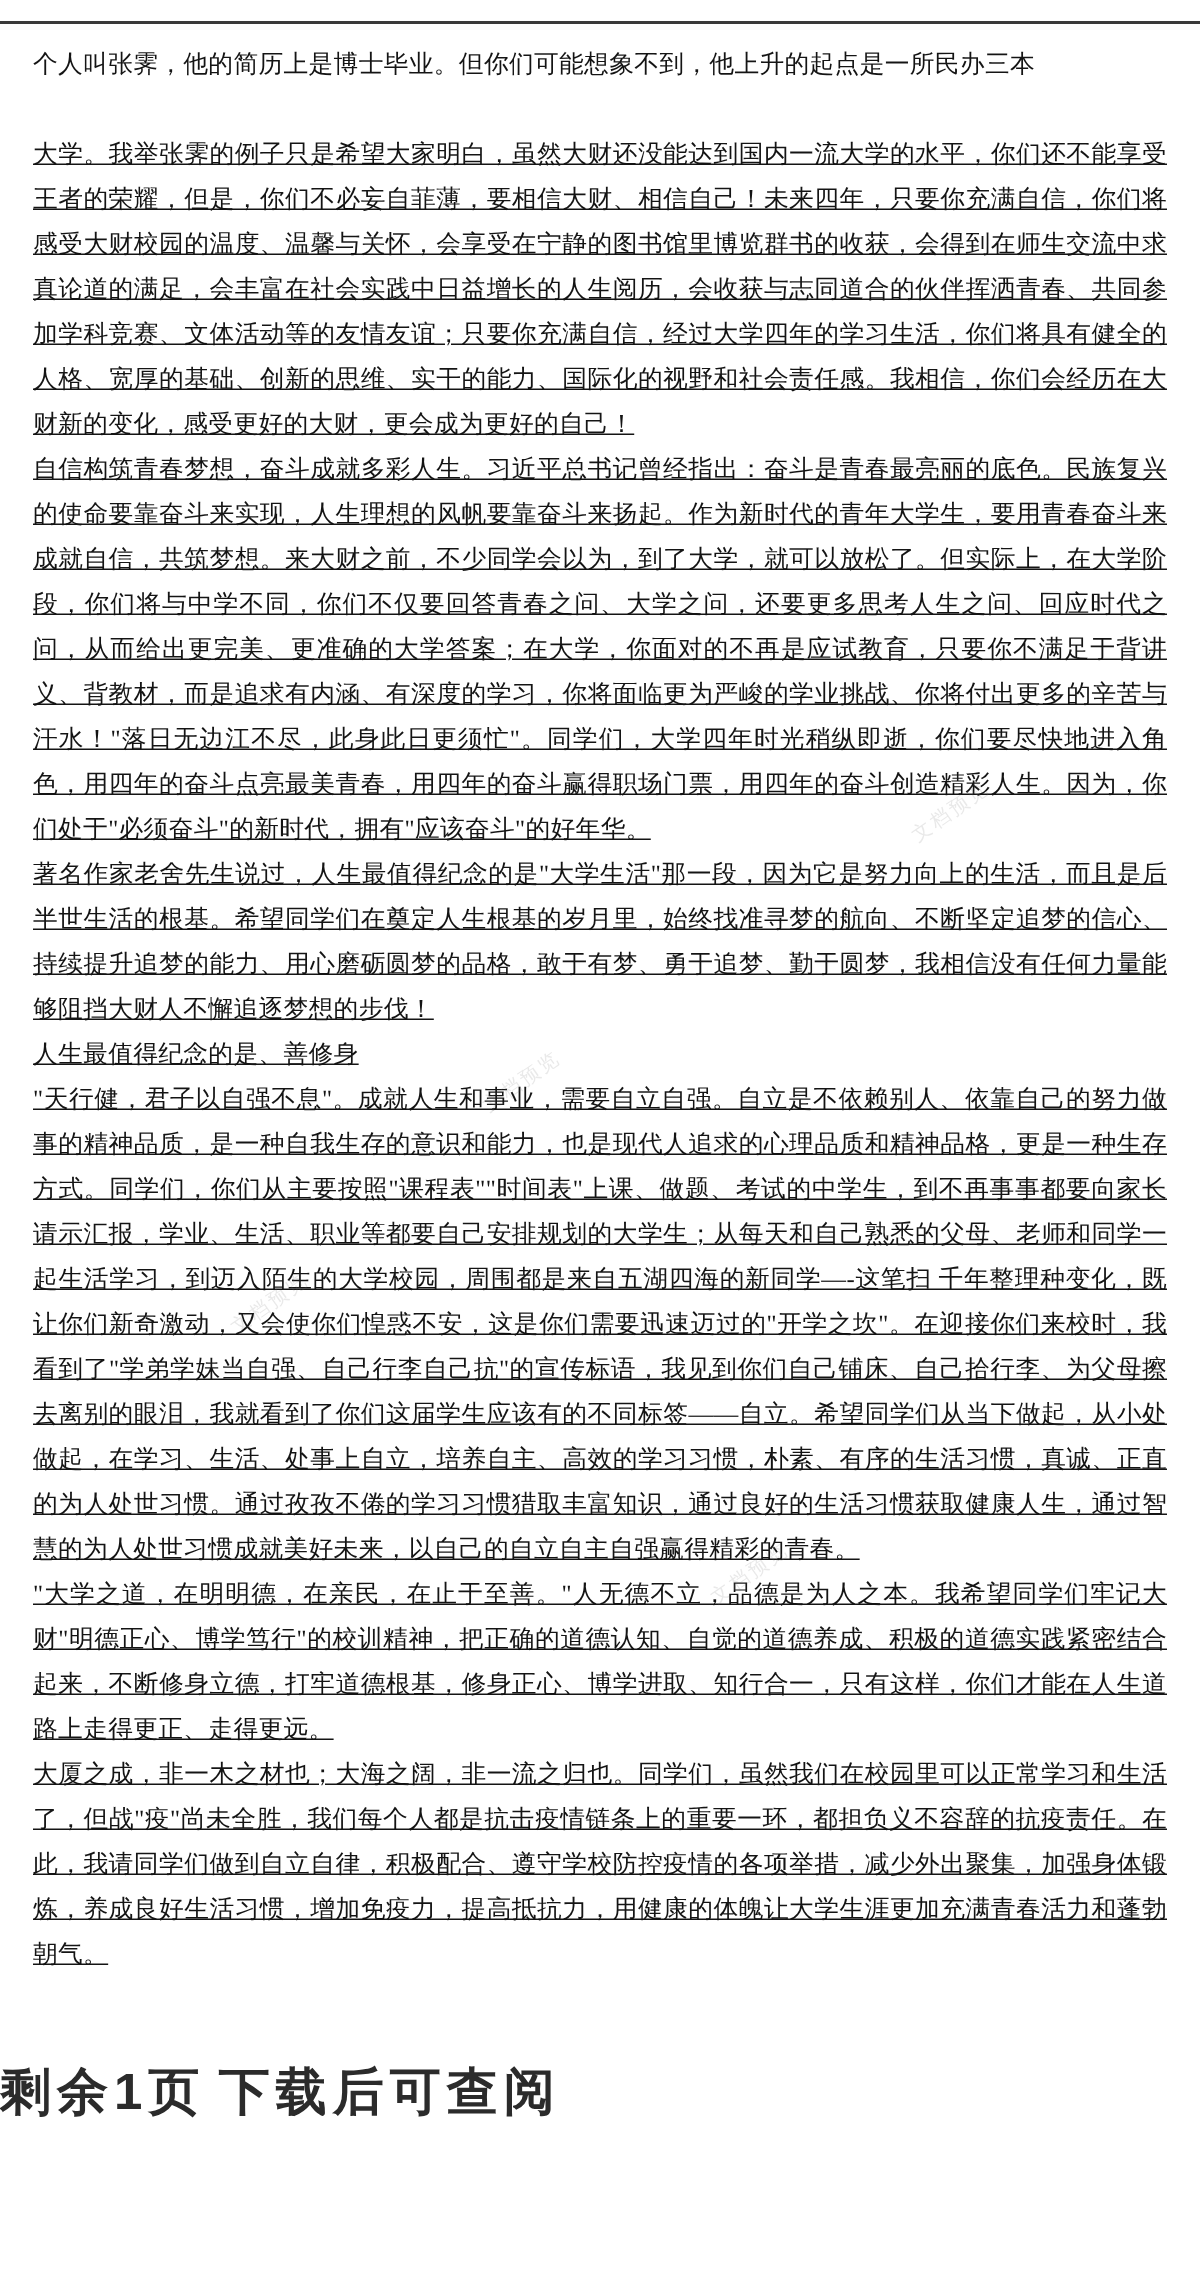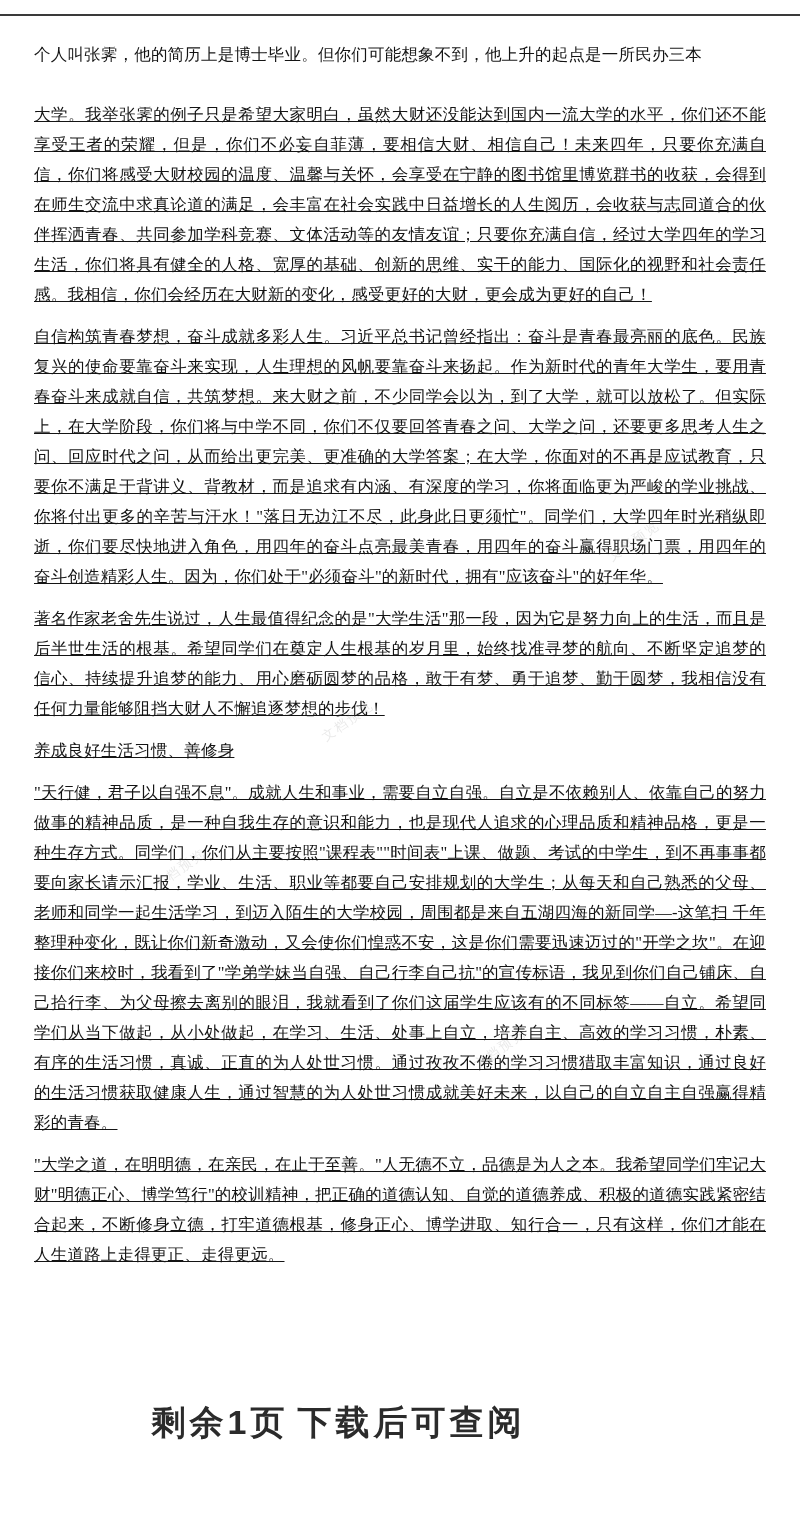--- a/index.html
+++ b/index.html
@@ -28,21 +28,21 @@
     background: #3a3a3a;
   }
   .rule.top { top: 14px; }
   .doc-body {
     position: absolute;
     left: 22px;
     top: 28px;
     width: 756px;
   }
   .para {
-    margin: 12px;
+    margin: 0;
     font-size: 16.5px;
     line-height: 30px;
     text-align: justify;
     text-justify: inter-character;
     letter-spacing: 0.2px;
     color: #141414;
     font-family: "Liberation Serif", serif;
   }
   .para.lead {
     margin-bottom: 30px;
@@ -61,23 +61,23 @@
     pointer-events: none;
     letter-spacing: 2px;
   }
   .wm1 { left: 318px; top: 712px; }
   .wm2 { left: 604px; top: 532px; }
   .wm3 { left: 150px; top: 860px; }
   .wm4 { left: 470px; top: 1040px; }
   .footer {
     position: absolute;
     left: 0;
-    top: 1400px;
+    top: 1372px;
     width: 677px;
-    text-align: center;
+    text-align: left;
   }
   .footer-text {
     display: inline-block;
     font-size: 34px;
     font-weight: bold;
     color: #2b2b2b;
     letter-spacing: 4px;
     font-family: "Liberation Sans", sans-serif;
   }
 </style>
@@ -86,23 +86,24 @@
 
 <div class="page">
 
   <div class="rule top"></div>
 
   <div class="doc-body">
     <p class="para lead">个人叫张霁，他的简历上是博士毕业。但你们可能想象不到，他上升的起点是一所民办三本</p>
     <p class="para">大学。我举张霁的例子只是希望大家明白，虽然大财还没能达到国内一流大学的水平，你们还不能享受王者的荣耀，但是，你们不必妄自菲薄，要相信大财、相信自己！未来四年，只要你充满自信，你们将感受大财校园的温度、温馨与关怀，会享受在宁静的图书馆里博览群书的收获，会得到在师生交流中求真论道的满足，会丰富在社会实践中日益增长的人生阅历，会收获与志同道合的伙伴挥洒青春、共同参加学科竞赛、文体活动等的友情友谊；只要你充满自信，经过大学四年的学习生活，你们将具有健全的人格、宽厚的基础、创新的思维、实干的能力、国际化的视野和社会责任感。我相信，你们会经历在大财新的变化，感受更好的大财，更会成为更好的自己！</p>
     <p class="para">自信构筑青春梦想，奋斗成就多彩人生。习近平总书记曾经指出：奋斗是青春最亮丽的底色。民族复兴的使命要靠奋斗来实现，人生理想的风帆要靠奋斗来扬起。作为新时代的青年大学生，要用青春奋斗来成就自信，共筑梦想。来大财之前，不少同学会以为，到了大学，就可以放松了。但实际上，在大学阶段，你们将与中学不同，你们不仅要回答青春之问、大学之问，还要更多思考人生之问、回应时代之问，从而给出更完美、更准确的大学答案；在大学，你面对的不再是应试教育，只要你不满足于背讲义、背教材，而是追求有内涵、有深度的学习，你将面临更为严峻的学业挑战、你将付出更多的辛苦与汗水！"落日无边江不尽，此身此日更须忙"。同学们，大学四年时光稍纵即逝，你们要尽快地进入角色，用四年的奋斗点亮最美青春，用四年的奋斗赢得职场门票，用四年的奋斗创造精彩人生。因为，你们处于"必须奋斗"的新时代，拥有"应该奋斗"的好年华。</p>
     <p class="para">著名作家老舍先生说过，人生最值得纪念的是"大学生活"那一段，因为它是努力向上的生活，而且是后半世生活的根基。希望同学们在奠定人生根基的岁月里，始终找准寻梦的航向、不断坚定追梦的信心、持续提升追梦的能力、用心磨砺圆梦的品格，敢于有梦、勇于追梦、勤于圆梦，我相信没有任何力量能够阻挡大财人不懈追逐梦想的步伐！</p>
-    <p class="para">养成良好生活习惯、善修身</p>
+    <p class="para">人生最值得纪念的是、善修身</p>
     <p class="para">"天行健，君子以自强不息"。成就人生和事业，需要自立自强。自立是不依赖别人、依靠自己的努力做事的精神品质，是一种自我生存的意识和能力，也是现代人追求的心理品质和精神品格，更是一种生存方式。同学们，你们从主要按照"课程表""时间表"上课、做题、考试的中学生，到不再事事都要向家长请示汇报，学业、生活、职业等都要自己安排规划的大学生；从每天和自己熟悉的父母、老师和同学一起生活学习，到迈入陌生的大学校园，周围都是来自五湖四海的新同学—-这笔扫 千年整理种变化，既让你们新奇激动，又会使你们惶惑不安，这是你们需要迅速迈过的"开学之坎"。在迎接你们来校时，我看到了"学弟学妹当自强、自己行李自己抗"的宣传标语，我见到你们自己铺床、自己拾行李、为父母擦去离别的眼泪，我就看到了你们这届学生应该有的不同标签——自立。希望同学们从当下做起，从小处做起，在学习、生活、处事上自立，培养自主、高效的学习习惯，朴素、有序的生活习惯，真诚、正直的为人处世习惯。通过孜孜不倦的学习习惯猎取丰富知识，通过良好的生活习惯获取健康人生，通过智慧的为人处世习惯成就美好未来，以自己的自立自主自强赢得精彩的青春。</p>
     <p class="para">"大学之道，在明明德，在亲民，在止于至善。"人无德不立，品德是为人之本。我希望同学们牢记大财"明德正心、博学笃行"的校训精神，把正确的道德认知、自觉的道德养成、积极的道德实践紧密结合起来，不断修身立德，打牢道德根基，修身正心、博学进取、知行合一，只有这样，你们才能在人生道路上走得更正、走得更远。</p>
+    <p class="para">大厦之成，非一木之材也；大海之阔，非一流之归也。同学们，虽然我们在校园里可以正常学习和生活了，但战"疫"尚未全胜，我们每个人都是抗击疫情链条上的重要一环，都担负义不容辞的抗疫责任。在此，我请同学们做到自立自律，积极配合、遵守学校防控疫情的各项举措，减少外出聚集，加强身体锻炼，养成良好生活习惯，增加免疫力，提高抵抗力，用健康的体魄让大学生涯更加充满青春活力和蓬勃朝气。</p>
   </div>
 
   <div class="watermark wm1">文档预览</div>
   <div class="watermark wm2">文档预览</div>
   <div class="watermark wm3">文档预览</div>
   <div class="watermark wm4">文档预览</div>
 
   <div class="footer">
     <span class="footer-text">剩余1页</span>
     <span class="footer-text gap"></span>

